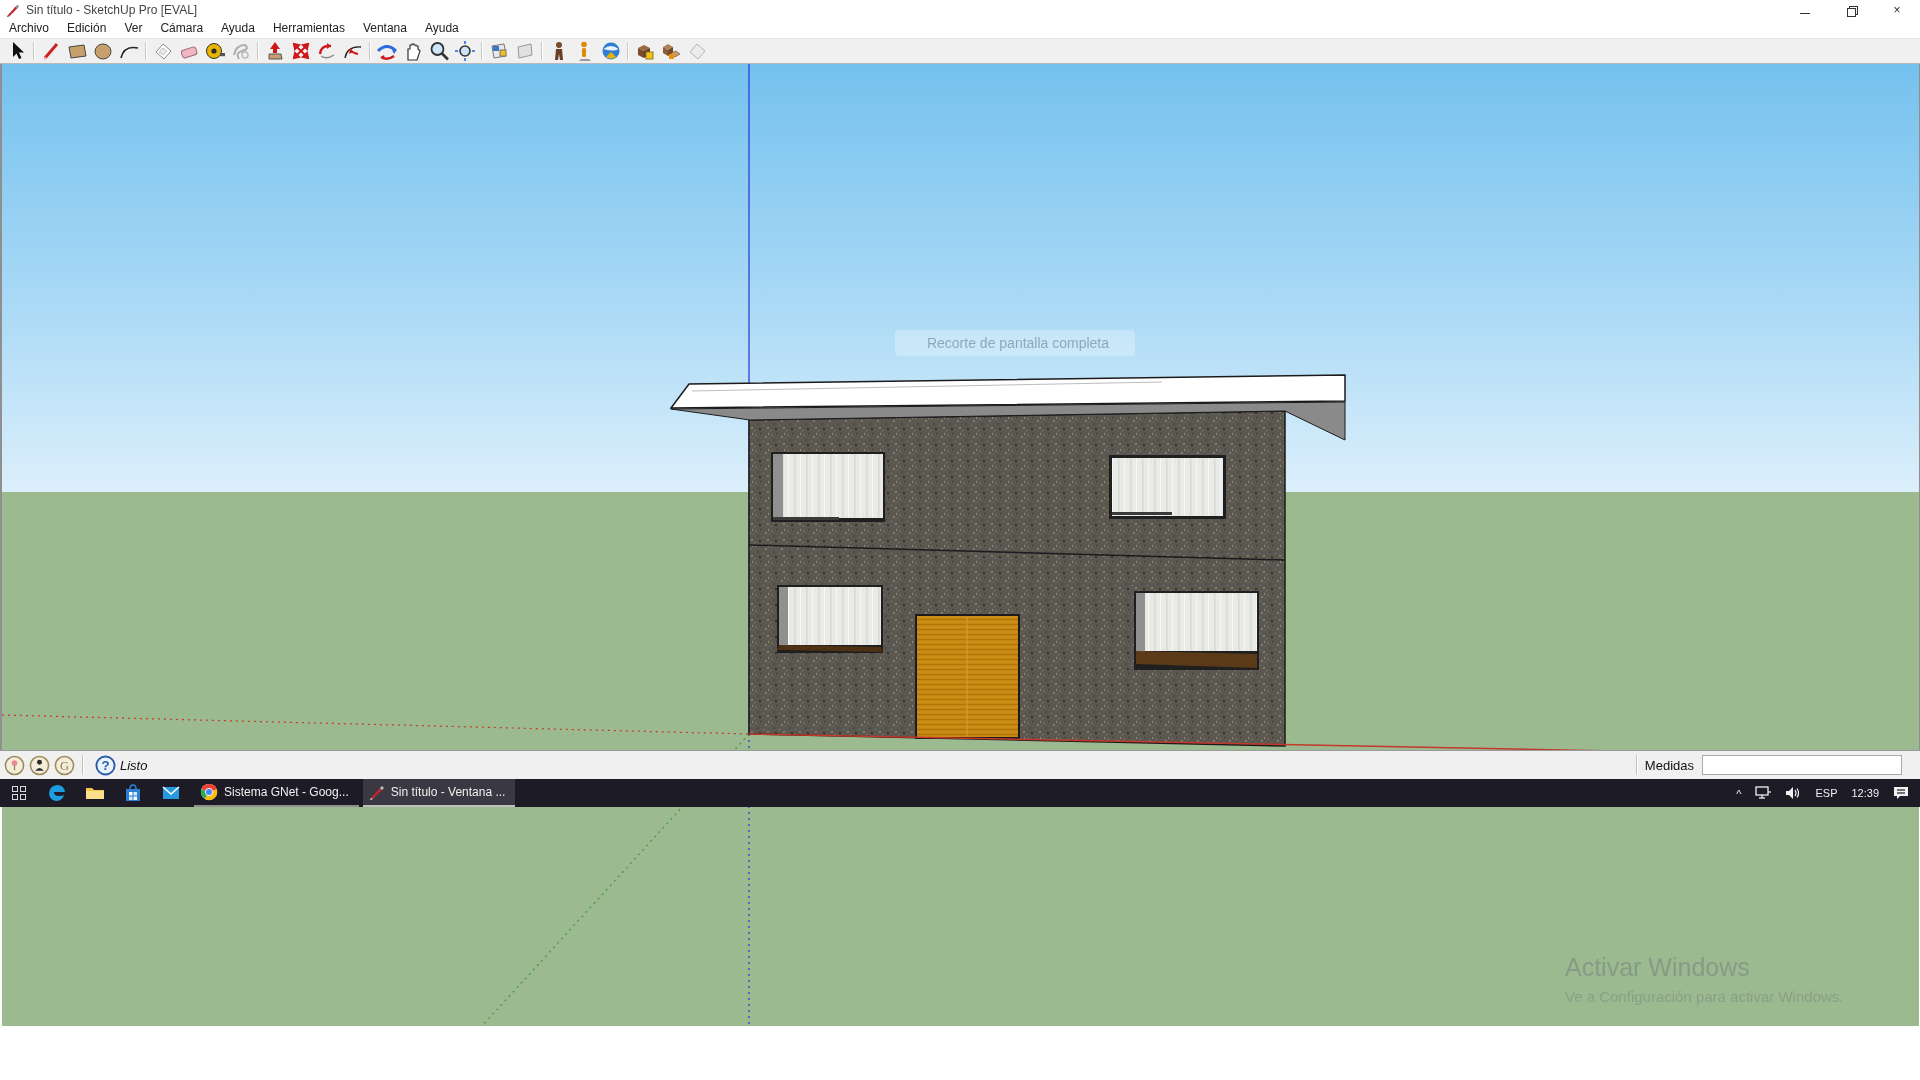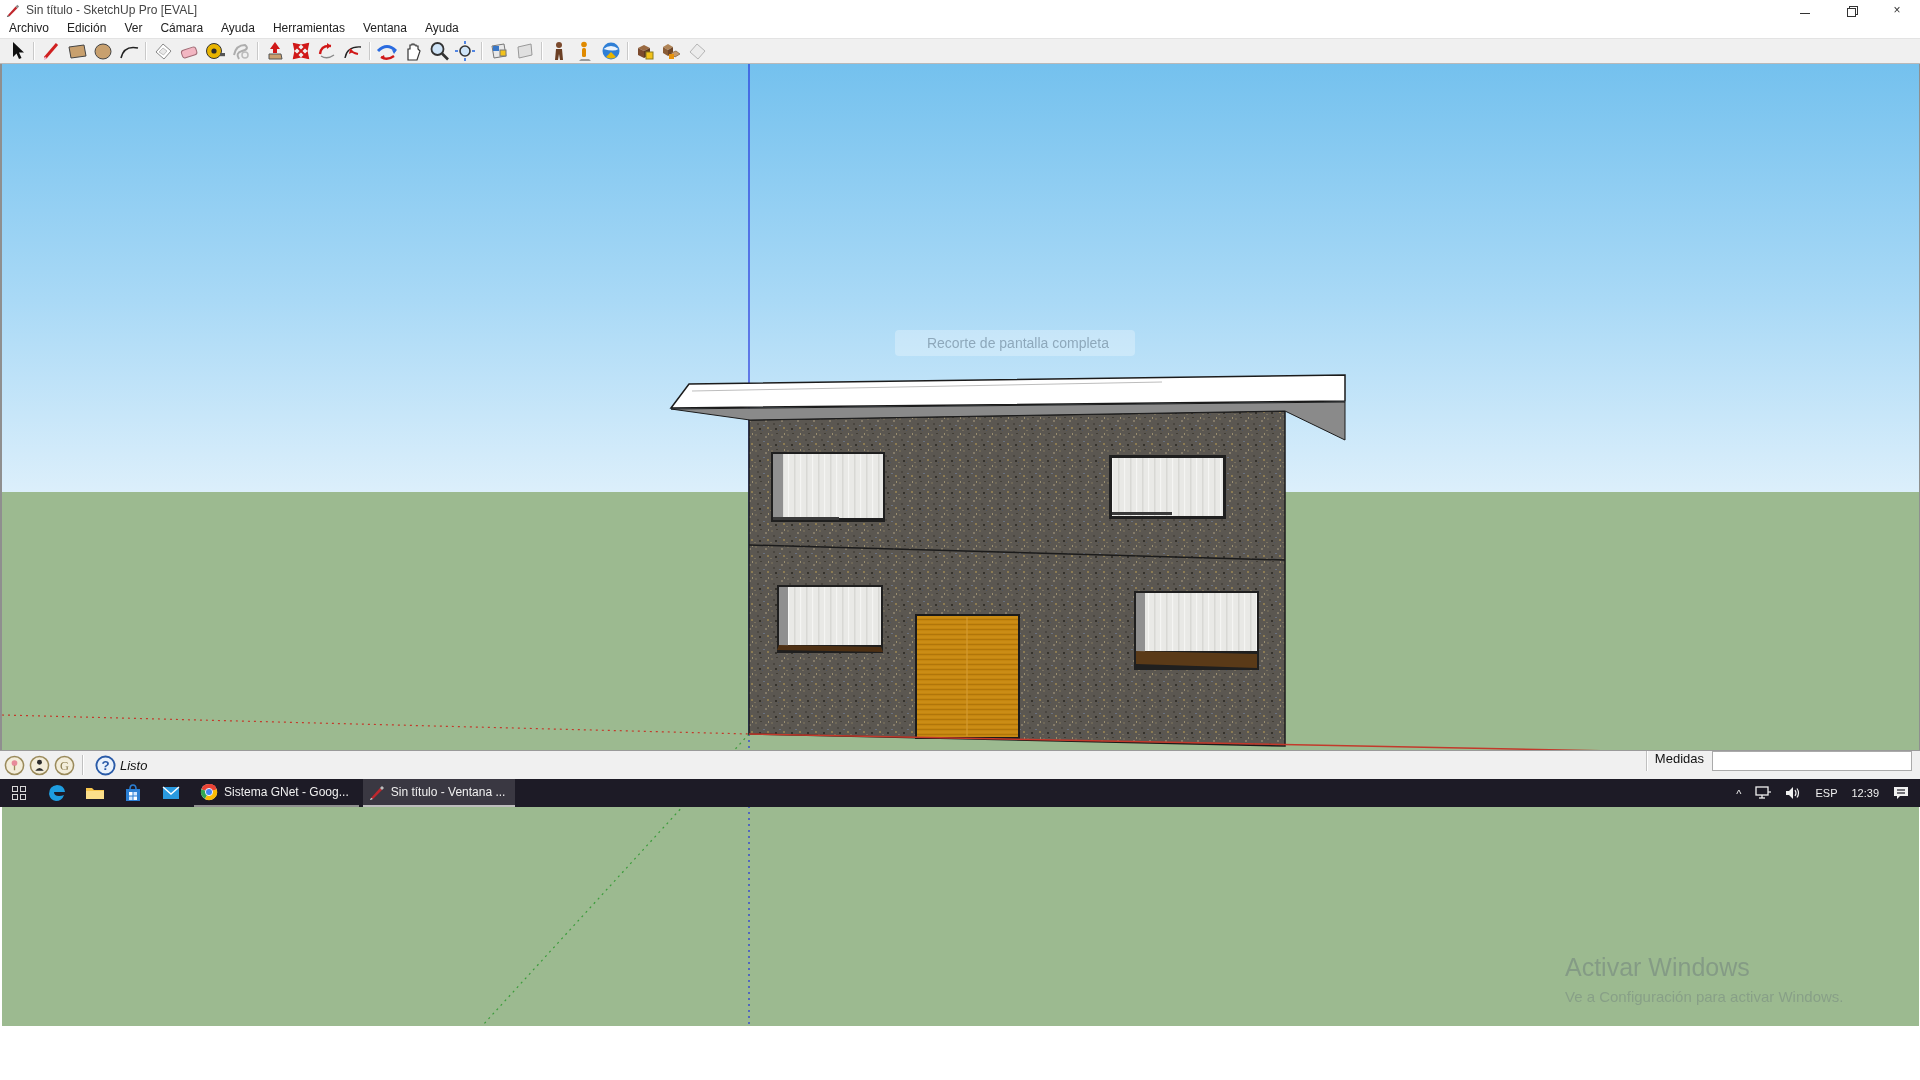--- a/index.html
+++ b/index.html
@@ -16,21 +16,21 @@
   .menubar{height:18px;background:#ffffff;display:flex;align-items:flex-start;border-bottom:1px solid #e3e3e3;}
   .menu-item{font-size:12px;color:#222;padding:1px 9px;cursor:default;}
   .toolbar{height:24px;background:#f0f0f0;display:flex;align-items:center;padding-left:4px;border-bottom:1px solid #b9b9b9;}
   .tool{width:26px;height:22px;border:none;background:transparent;padding:1px;display:flex;align-items:center;justify-content:center;}
   .tb-sep{width:1px;height:18px;background:#c9c9c9;margin:0 3px;border-right:1px solid #fff;}
   .viewport{position:relative;height:686px;border-left:2px solid #8f8f8f;border-right:1px solid #8f8f8f;box-sizing:border-box;}
   .statusbar{height:28px;background:#f0f0f0;border-top:1px solid #9a9a9a;display:flex;align-items:center;position:relative;}
   .sb-circle{width:21px;height:21px;margin-left:4px;}
   .sb-sep{width:1px;height:20px;background:#c0c0c0;margin:0 7px;border-right:1px solid #fff;}
   .sb-status{font-size:13px;color:#111;margin-left:4px;font-style:italic;}
-  .sb-right{position:absolute;right:8px;display:flex;height:100%;}
+  .sb-right{position:absolute;right:18px;display:flex;align-items:center;height:100%;}
   .sb-medidas{font-size:13px;color:#111;margin-right:8px;}
   .sb-input{width:200px;height:20px;border:1px solid #aaa;background:#fff;font-size:12px;padding:0 4px;box-sizing:border-box;}
   .taskbar{height:28px;background:#1d1b26;display:flex;align-items:center;position:relative;}
   .tb-btn{width:38px;height:28px;display:flex;align-items:center;justify-content:center;}
   .start-grid{display:grid;grid-template-columns:6px 6px;grid-gap:2px;}
   .start-grid span{width:6px;height:6px;border:1px solid #d8d8d8;box-sizing:border-box;}
   .win-task{display:flex;align-items:center;height:28px;padding:0 10px 0 6px;margin-left:4px;max-width:170px;
     border-bottom:2px solid #8f8f8f;box-sizing:border-box;}
   .win-task.active{background:rgba(255,255,255,0.13);border-bottom-color:#bdbdbd;}
   .win-task-label{color:#f0f0f0;font-size:12px;white-space:nowrap;overflow:hidden;margin-left:6px;}

